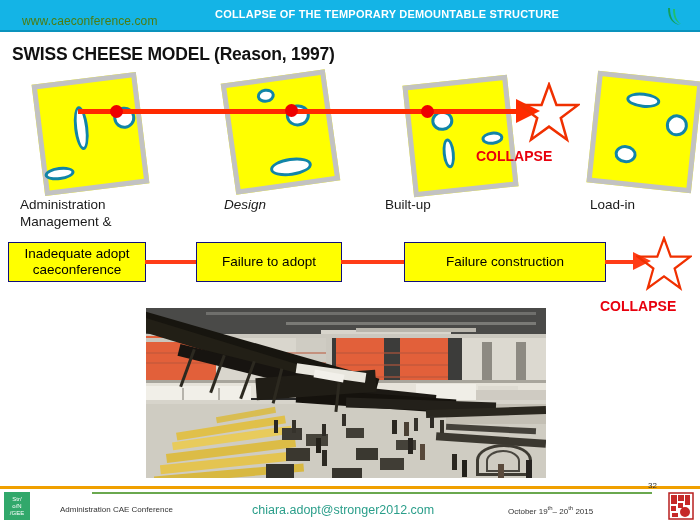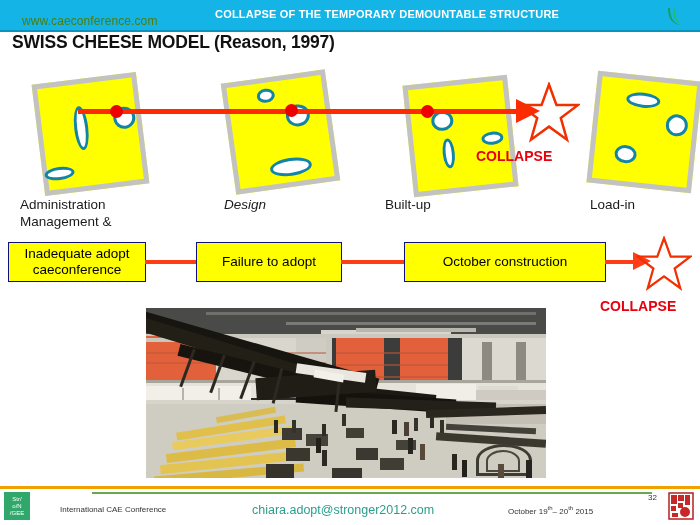--- a/index.html
+++ b/index.html
@@ -47,21 +47,21 @@
   #header-underline {
     position: absolute;
     left: 0; top: 30px;
     width: 700px; height: 2px;
     background: #0a93bd;
   }
 
   
   #slide-title {
     position: absolute;
-    left: 12px; top: 32px;
+    left: 12px; top: 44px;
     font-size: 17.5px;
     font-weight: bold;
     color: #111111;
     letter-spacing: -0.2px;
     white-space: nowrap;
   }
 
   
   .cheese-wrap {
     position: absolute;
@@ -227,21 +227,21 @@
   #footer-date {
     position: absolute;
     left: 508px; top: 505px;
     font-size: 8px;
     color: #333333;
     white-space: nowrap;
   }
   #footer-date sup { font-size: 6px; }
   #footer-page {
     position: absolute;
-    left: 648px; top: 493px;
+    left: 648px; top: 481px;
     font-size: 8px;
     color: #333333;
   }
   #footer-logo-right {
     position: absolute;
     left: 668px; top: 492px;
     width: 26px; height: 28px;
   }
 </style>
 </head>
@@ -319,21 +319,21 @@
 
 <div class="cause-box" id="cause-box-1">
   <div>
     <div>Failure to adopt</div>
   </div>
 </div>
 <div class="cause-connector" id="cause-conn-1"></div>
 
 <div class="cause-box" id="cause-box-2">
   <div>
-    <div>October construction</div>
+    <div>Failure construction</div>
   </div>
 </div>
 <div class="cause-connector" id="cause-conn-2"></div>
 <div id="arrow-head-2"></div>
 
 <svg class="star-svg" id="star-bottom" viewBox="0 0 100 100">
   <polygon points="50,4 62,37 97,37 69,58 79,93 50,72 21,93 31,58 3,37 38,37" fill="none" stroke="#f03000" stroke-width="4"></polygon>
 </svg>
 <div class="collapse-label" id="collapse-bottom">COLLAPSE</div>
 
@@ -443,21 +443,21 @@
   <div class="ph" style="left:176px;top:142px;width:5px;height:16px;background:#2c2922;"></div>
 </div>
 
 <div id="footer-rule-orange"></div>
 <div id="footer-rule-green"></div>
 <div id="footer-logo-left">
   <span>Str/</span>
   <span>o/N</span>
   <span>/GEE</span>
 </div>
-<div id="footer-conf">International CAE Conference</div>
+<div id="footer-conf">Administration CAE Conference</div>
 <div id="footer-email">chiara.adopt@stronger2012.com</div>
 <div id="footer-date">
   <span>October 19</span><sup>th</sup><span>– 20</span><sup>th</sup><span> 2015</span>
 </div>
 <div id="footer-page">32</div>
 <svg id="footer-logo-right" viewBox="0 0 26 28">
   <rect x="1" y="1" width="24" height="26" fill="#ffffff" stroke="#b81f1f" stroke-width="1.5"></rect>
   <rect x="3" y="3" width="6" height="9" fill="#c62828"></rect>
   <rect x="10" y="3" width="6" height="6" fill="#c62828"></rect>
   <rect x="17" y="3" width="5" height="10" fill="#c62828"></rect>

